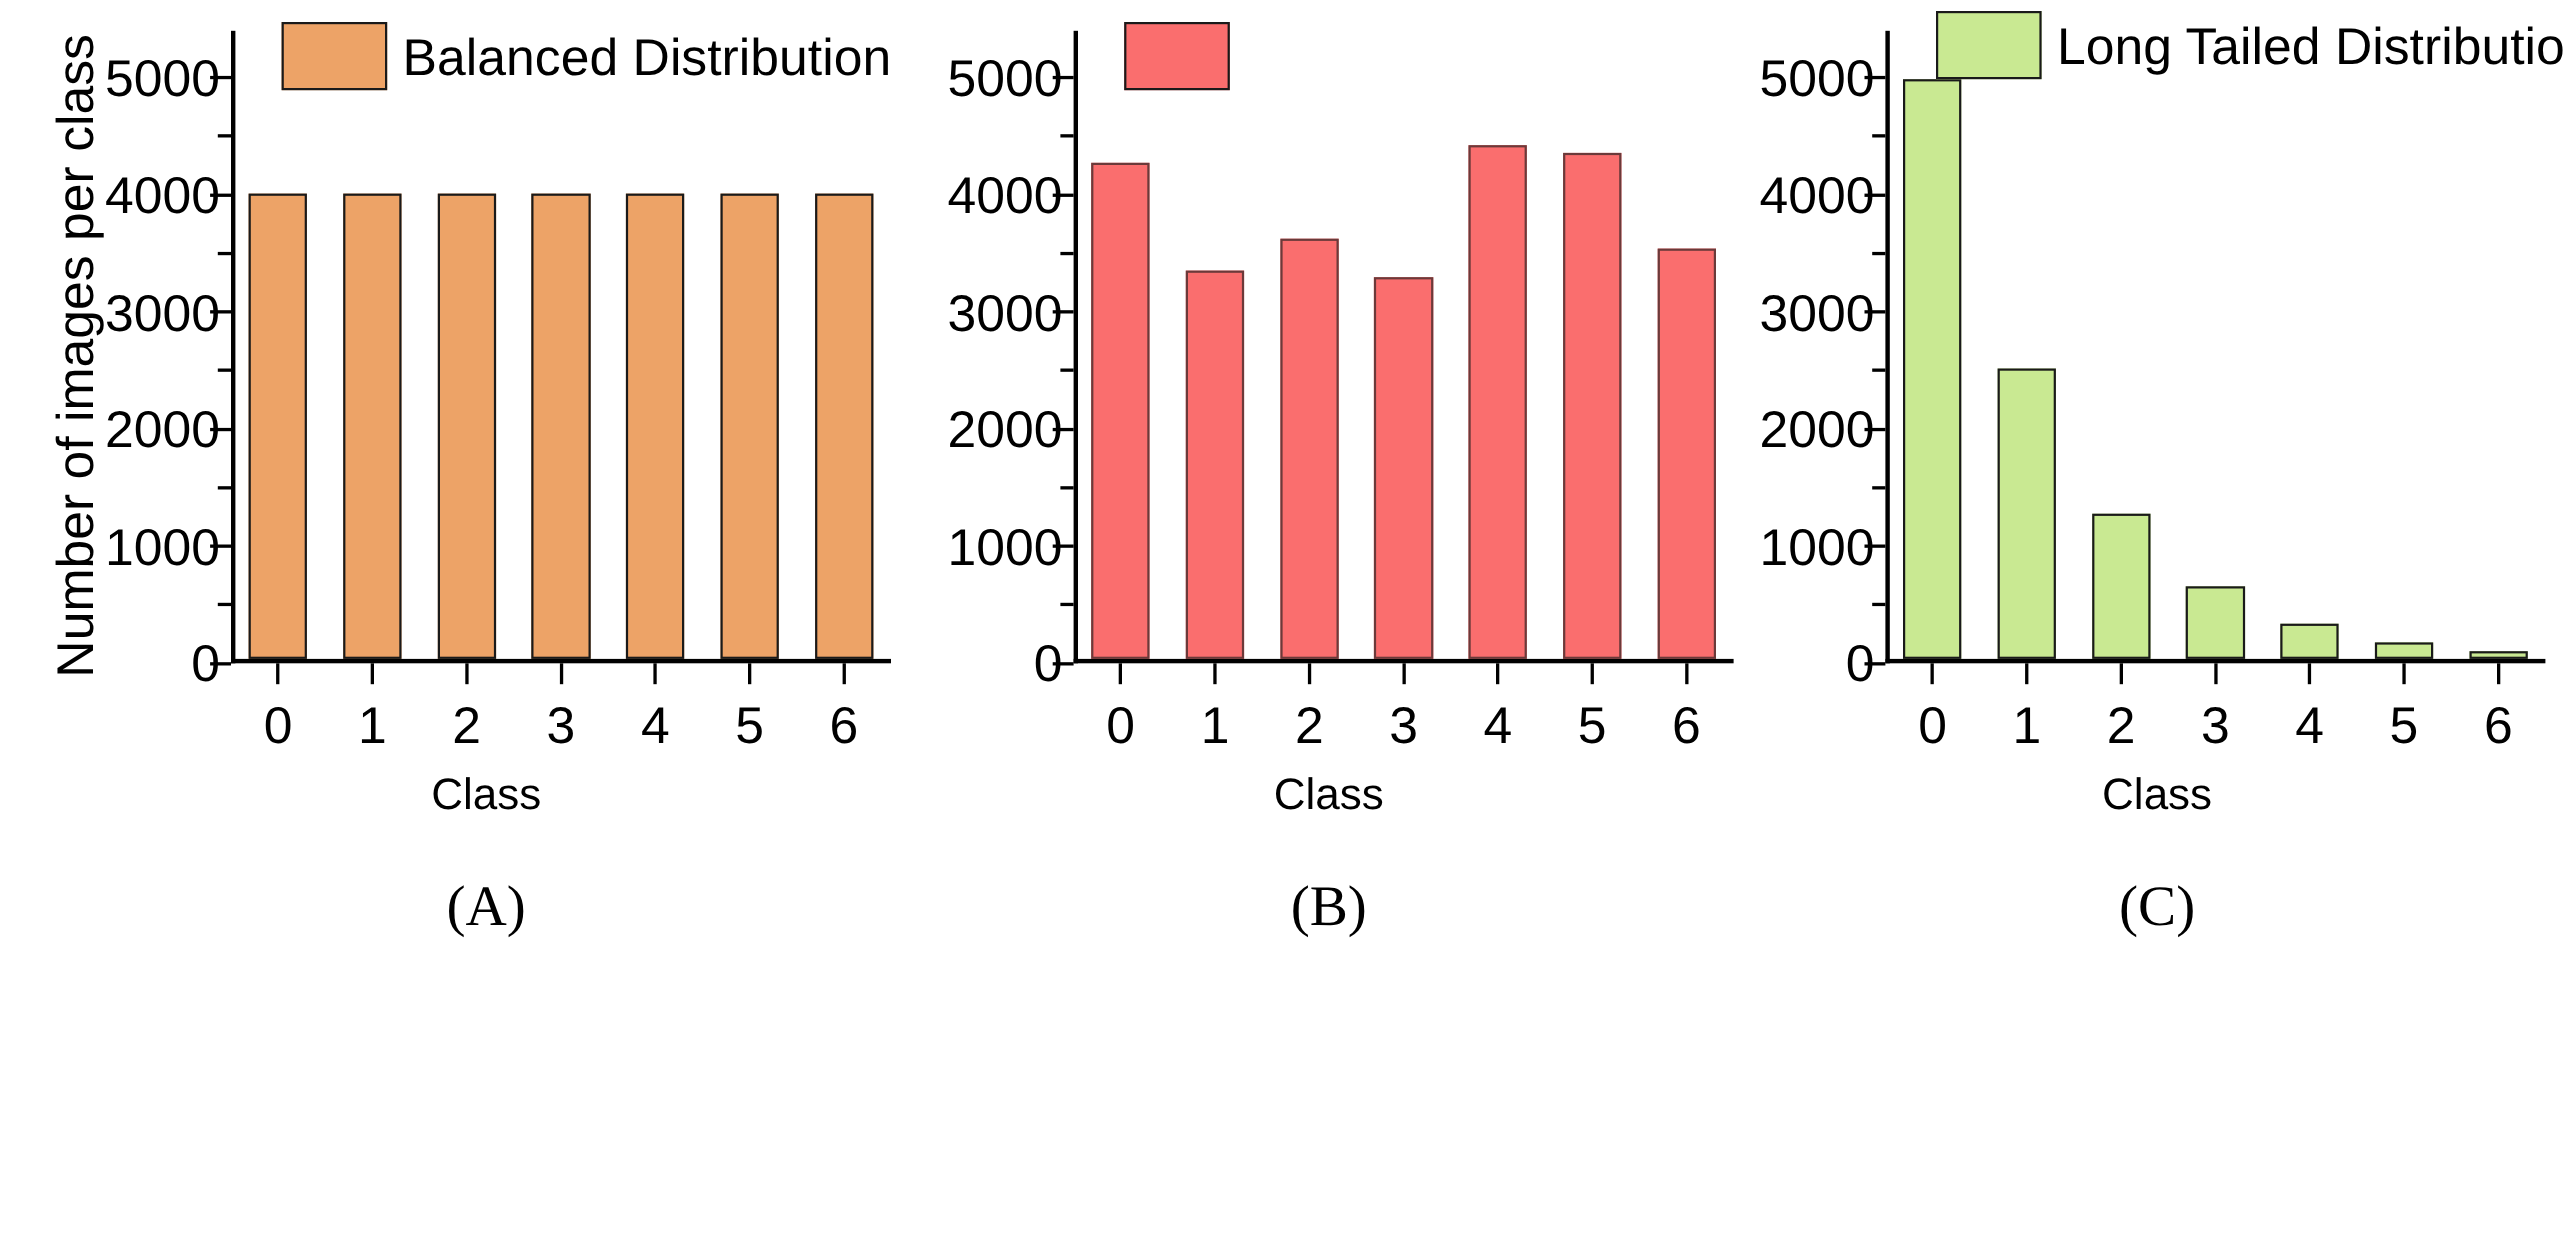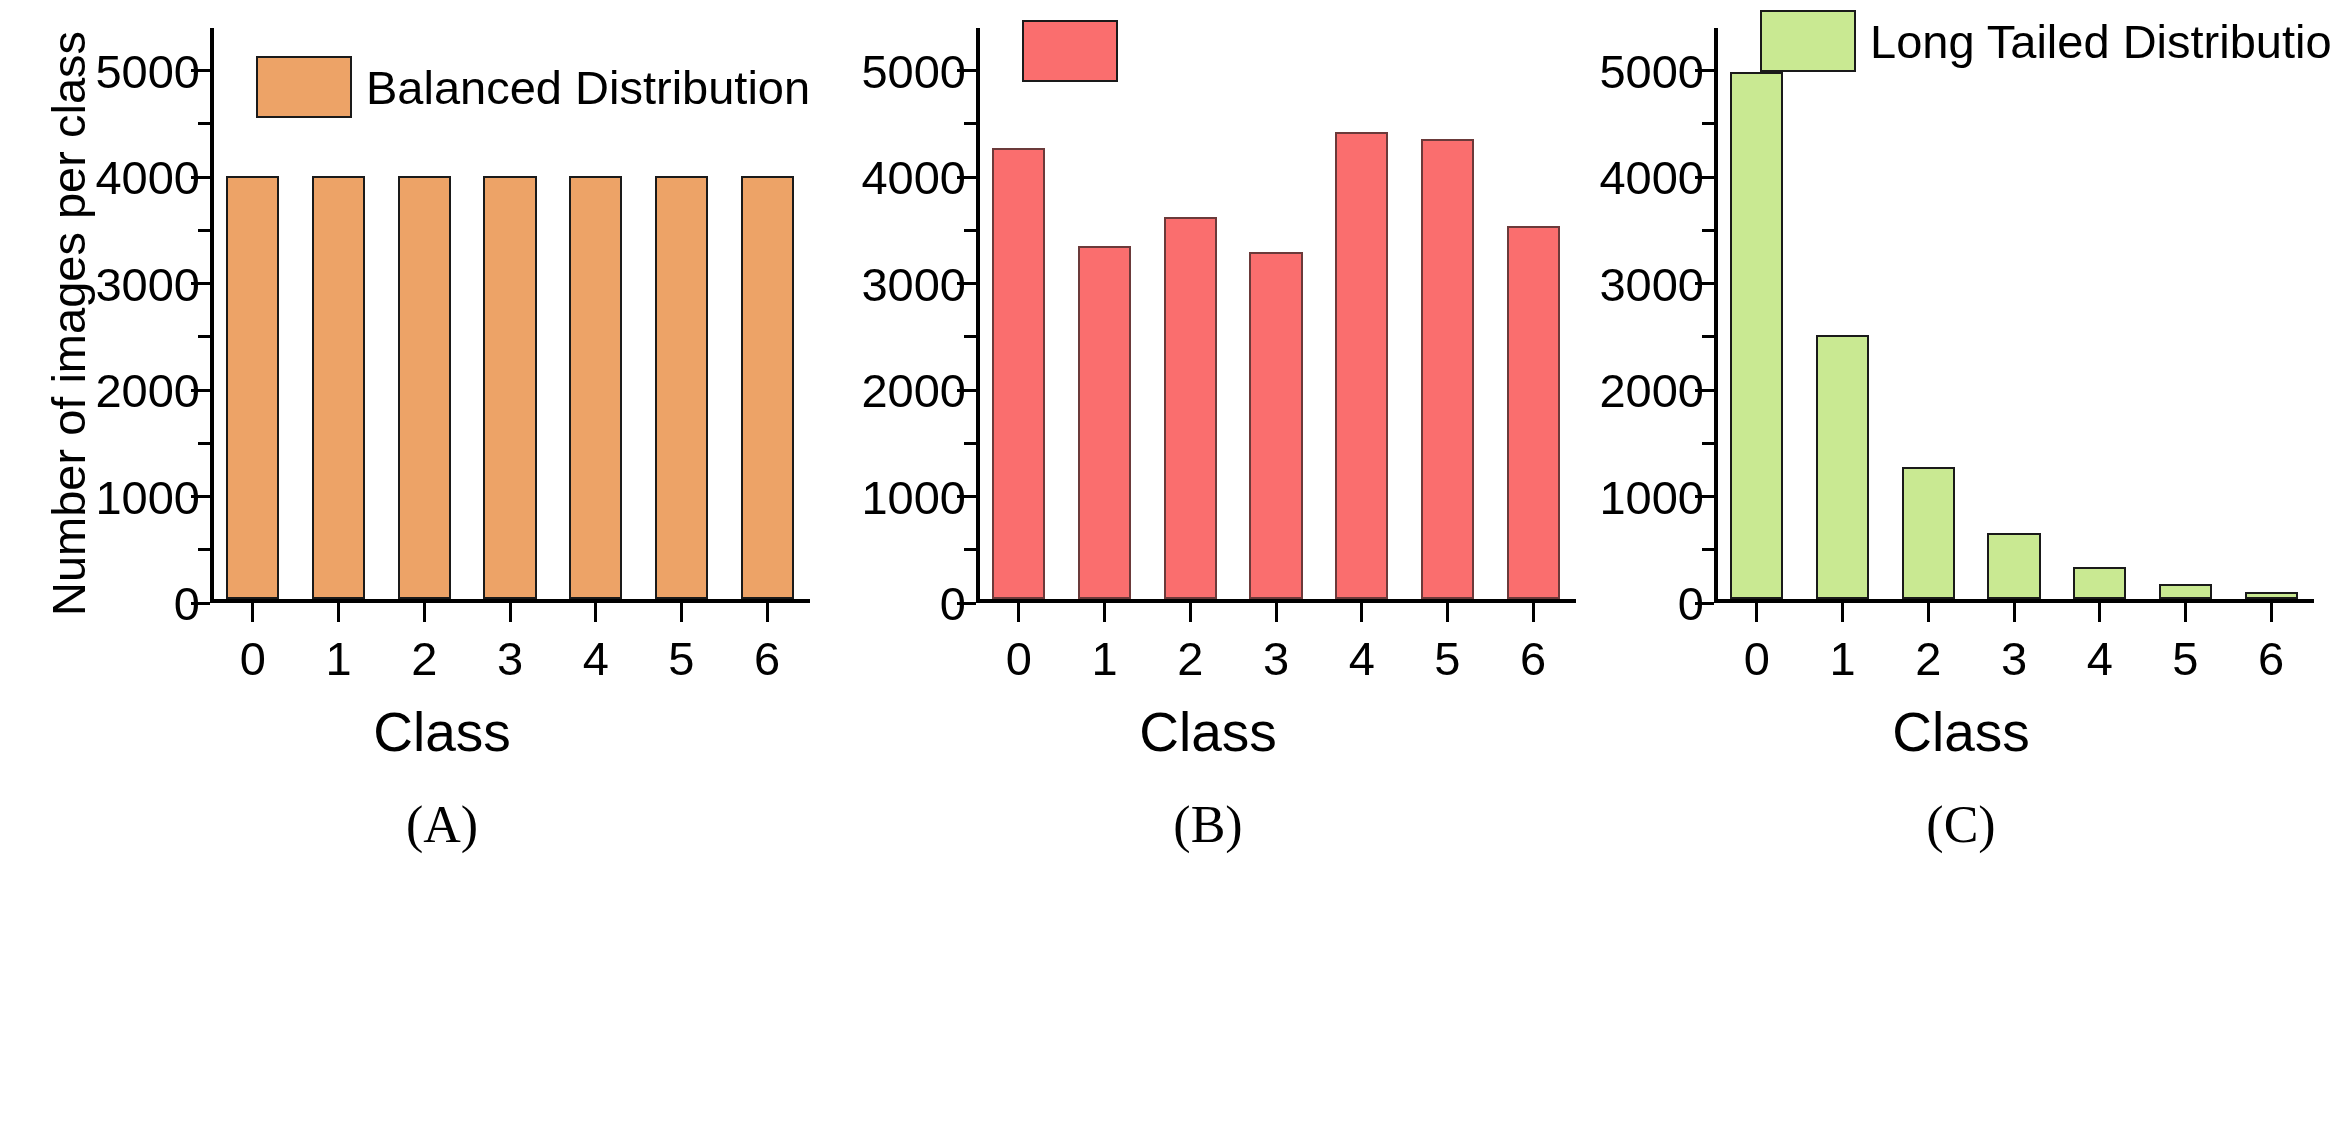--- a/index.html
+++ b/index.html
@@ -37,21 +37,21 @@
   .xlab{position:absolute;top:575px;margin-top:32px;transform:translateX(-50%);
         font-size:47px;line-height:1;color:#000;}
 
   .bars{position:absolute;left:0;bottom:4px;width:600px;height:571px;}
   .bar{position:absolute;bottom:0;border:2px solid #1a1a1a;box-sizing:border-box;}
 
   .legend{position:absolute;display:flex;align-items:center;gap:14px;white-space:nowrap;}
   .legend .swatch{width:96px;height:62px;border:2px solid #1a1a1a;box-sizing:border-box;}
   .legend .ltext{font-size:47px;line-height:1;color:#000;}
 
-  .axistitle{position:absolute;top:700px;width:100%;text-align:center;font-size:55px;color:#000;}
+  .axistitle{position:absolute;top:700px;width:100%;text-align:center;font-size:40px;color:#000;}
   .panelcap{position:absolute;top:795px;width:100%;text-align:center;
             font-family:"Liberation Serif",serif;font-size:52px;color:#000;}
 </style>
 </head>
 <body>
 
 <div id="figure">
 
   <div id="ylabel">Number of images per class</div>
 
@@ -61,21 +61,21 @@
       <div class="axis-h"></div>
       <div class="bars">
           <div class="bar" style="left: 16.2857px; width: 53.1429px; height: 422.963px; background: rgb(237, 163, 103); border-color: rgb(26, 26, 26);"></div>
           <div class="bar" style="left: 102px; width: 53.1429px; height: 422.963px; background: rgb(237, 163, 103); border-color: rgb(26, 26, 26);"></div>
           <div class="bar" style="left: 187.714px; width: 53.1429px; height: 422.963px; background: rgb(237, 163, 103); border-color: rgb(26, 26, 26);"></div>
           <div class="bar" style="left: 273.429px; width: 53.1429px; height: 422.963px; background: rgb(237, 163, 103); border-color: rgb(26, 26, 26);"></div>
           <div class="bar" style="left: 359.143px; width: 53.1429px; height: 422.963px; background: rgb(237, 163, 103); border-color: rgb(26, 26, 26);"></div>
           <div class="bar" style="left: 444.857px; width: 53.1429px; height: 422.963px; background: rgb(237, 163, 103); border-color: rgb(26, 26, 26);"></div>
           <div class="bar" style="left: 530.571px; width: 53.1429px; height: 422.963px; background: rgb(237, 163, 103); border-color: rgb(26, 26, 26);"></div>
         </div>
-      <div class="legend" style="left:46px;top:-8px;margin-top:36px;">
+      <div class="legend" style="left:46px;top:-8px;">
         <span class="swatch" style="background: rgb(237, 163, 103);"></span>
         <span class="ltext">Balanced Distribution</span>
       </div>
     <div class="tick-y" style="top: 573.5px;"></div>
         <div class="ylab" style="top: 575px;">0</div>
         <div class="tick-y minor" style="top: 520.259px;"></div>
         <div class="tick-y" style="top: 467.019px;"></div>
         <div class="ylab" style="top: 468.519px;">1000</div>
         <div class="tick-y minor" style="top: 413.778px;"></div>
         <div class="tick-y" style="top: 360.537px;"></div>

